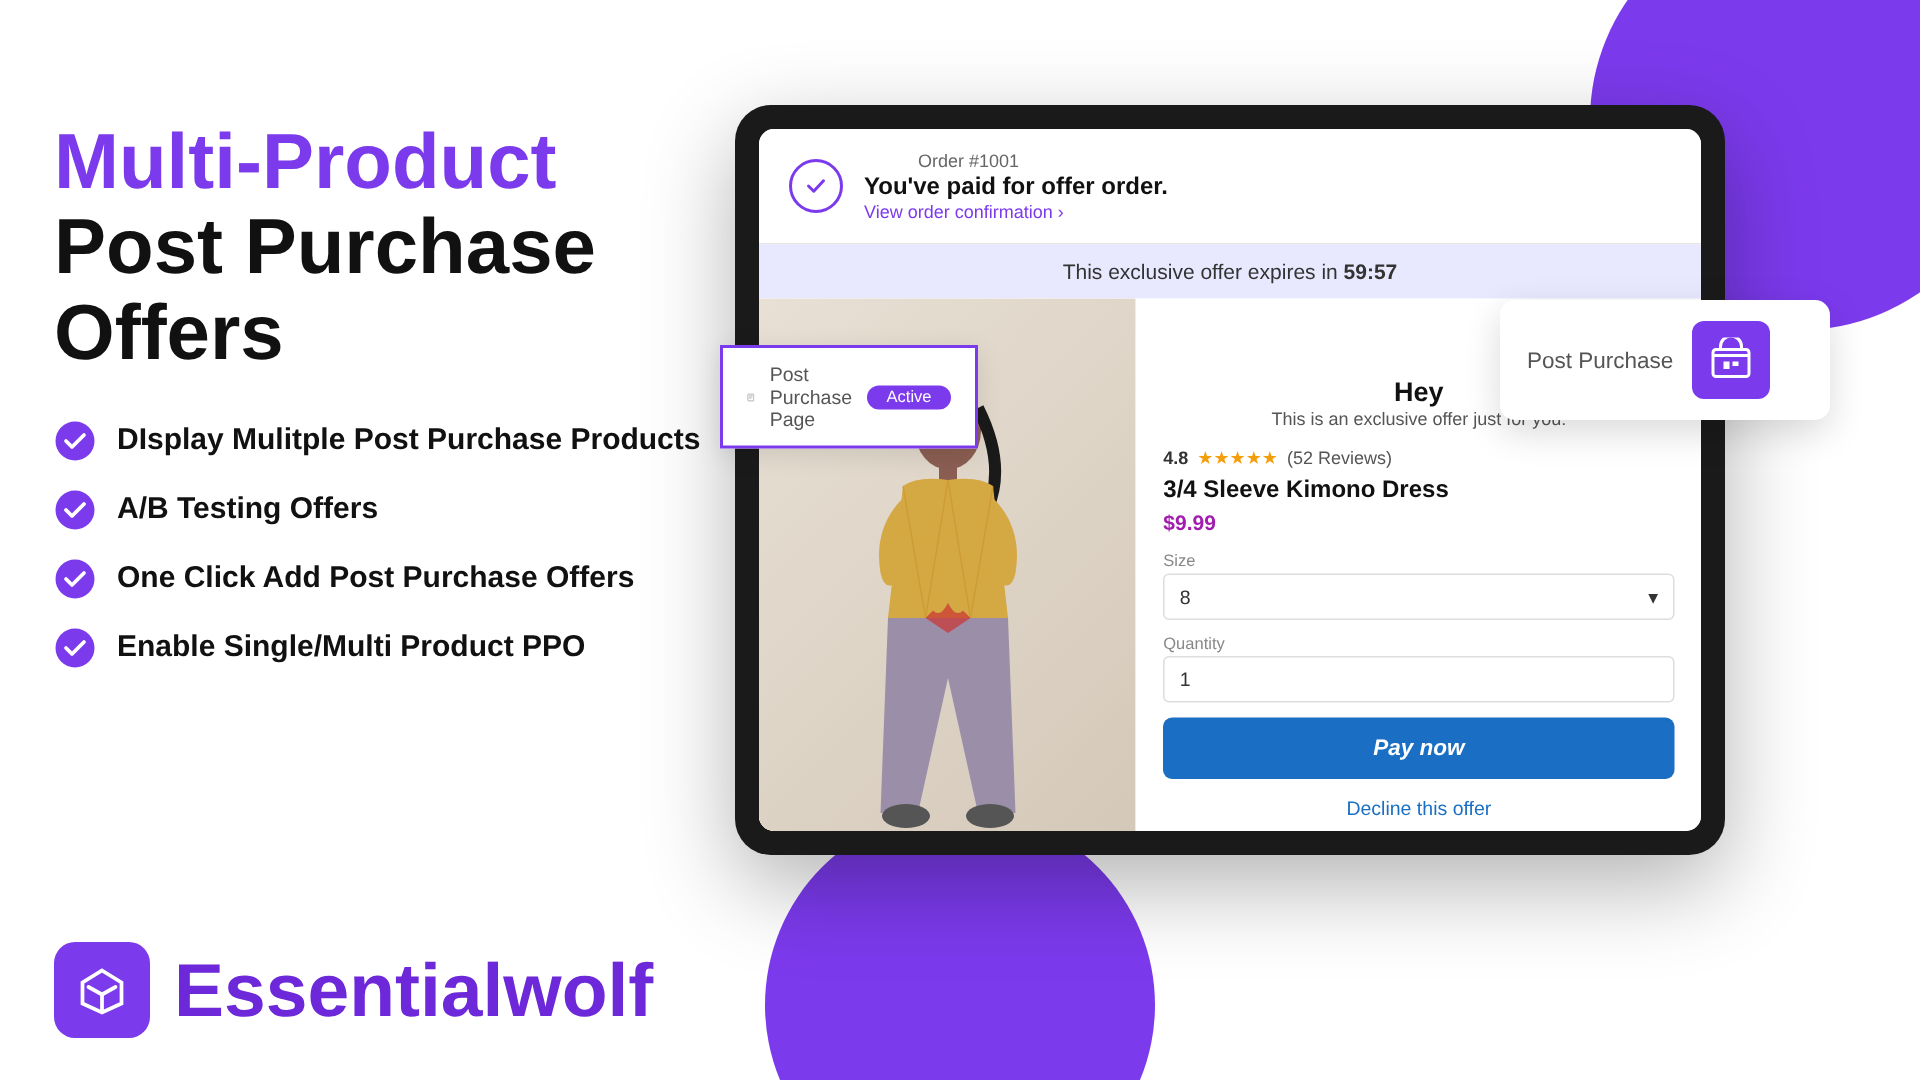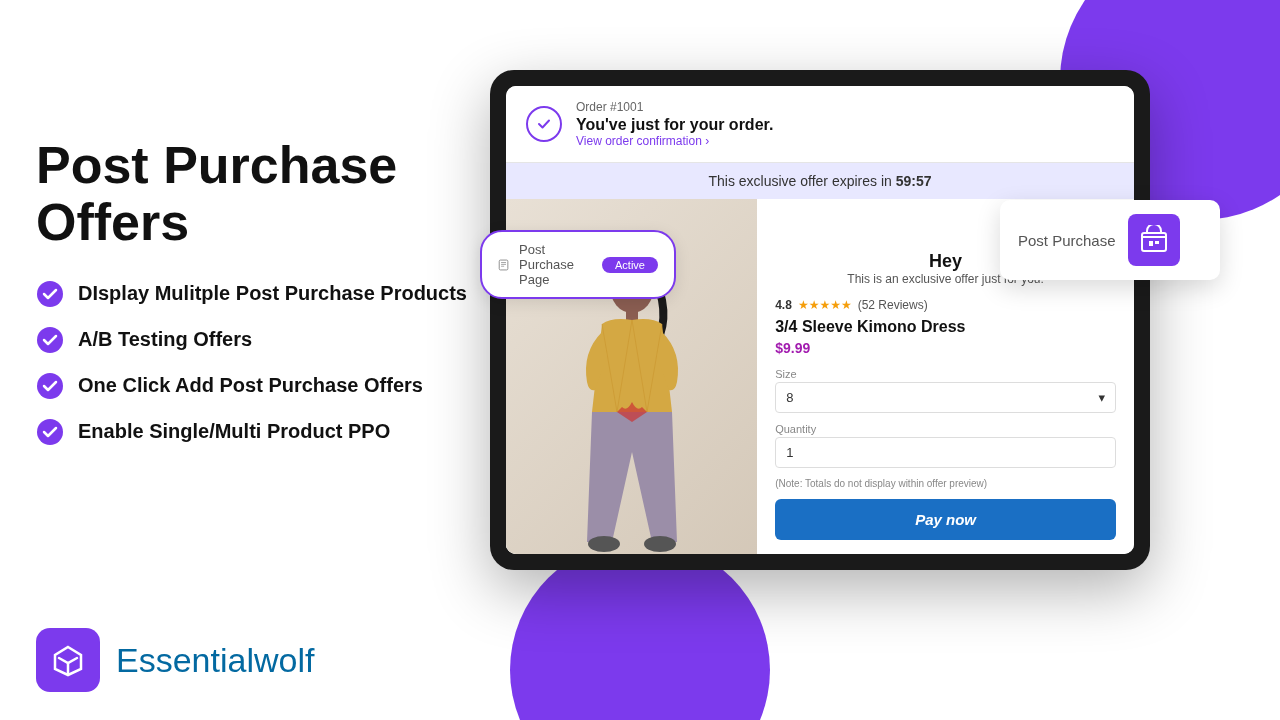--- a/index.html
+++ b/index.html
@@ -119,20 +119,21 @@
       border-radius: 50%;
       display: flex;
       align-items: center;
       justify-content: center;
       flex-shrink: 0;
     }
     .order-info .order-number {
       font-size: 12px;
       color: #666;
       margin-bottom: 2px;
+      margin-left: 36px;
     }
     .order-info .order-title {
       font-size: 16px;
       font-weight: 600;
       color: #111;
     }
     .order-info .order-link {
       font-size: 12px;
       color: #7c3aed;
     }
@@ -270,28 +271,28 @@
       padding: 4px;
     }
 
     
     .floating-card-left {
       position: absolute;
       left: -10px;
       top: 160px;
       background: #fff;
       border: 2px solid #7c3aed;
-      border-radius: 22px;
+      border-radius: 0;
       padding: 10px 16px;
       display: flex;
       align-items: center;
       gap: 10px;
       box-shadow: 0 4px 16px rgba(0,0,0,0.1);
       z-index: 5;
-      width: 196px;
+      width: 172px;
     }
     .floating-card-left .card-label {
       font-size: 13px;
       color: #555;
     }
     .active-badge {
       background: #7c3aed;
       color: #fff;
       font-size: 11px;
       padding: 2px 13px;
@@ -341,34 +342,34 @@
     .brand-logo {
       width: 64px;
       height: 64px;
       background: #7c3aed;
       border-radius: 14px;
       display: flex;
       align-items: center;
       justify-content: center;
     }
     .brand-name {
-      font-size: 34px;
-      font-weight: 400;
-      color: #0369a1;
+      font-size: 50px;
+      font-weight: 700;
+      color: #6d28d9;
     }
   </style>
 </head>
 <body>
 
 <div class="bg-circle-top-right"></div>
 <div class="bg-circle-bottom-center"></div>
 
 <div class="left-panel">
   <h1 class="headline">
-    <br>
+    <span class="highlight">Multi-Product</span><br>
     <span>Post Purchase</span><br>
     <span>Offers</span>
   </h1>
 
   <ul class="feature-list">
     <li class="feature-item">
       <svg class="check-icon" viewBox="0 0 28 28" fill="none">
         <circle cx="14" cy="14" r="13" fill="#7c3aed"></circle>
         <path d="M8 14l4 4 8-8" stroke="white" stroke-width="2.5" stroke-linecap="round" stroke-linejoin="round"></path>
       </svg>
@@ -428,21 +429,21 @@
     <div class="tablet-screen">
 
       <div class="order-header">
         <div class="order-check-circle">
           <svg width="18" height="18" viewBox="0 0 18 18" fill="none">
             <path d="M4 9l3.5 3.5 6.5-7" stroke="#7c3aed" stroke-width="2" stroke-linecap="round" stroke-linejoin="round"></path>
           </svg>
         </div>
         <div class="order-info">
           <div class="order-number">Order #1001</div>
-          <div class="order-title">You've just for your order.</div>
+          <div class="order-title">You've paid for offer order.</div>
           <div class="order-link">View order confirmation ›</div>
         </div>
       </div>
 
       <div class="timer-banner">
         <span>This exclusive offer expires in</span>
         <strong>59:57</strong>
       </div>
 
       <div class="offer-section">
@@ -499,21 +500,20 @@
             </div>
           </div>
 
           <div class="form-field">
             <label>Quantity</label>
             <div class="form-input">
               <span>1</span>
             </div>
           </div>
 
-          <div class="note-text">(Note: Totals do not display within offer preview)</div>
 
           <button class="pay-button">Pay now</button>
           <a class="decline-link">Decline this offer</a>
         </div>
       </div>
 
     </div>
   </div>
 </div>
 

